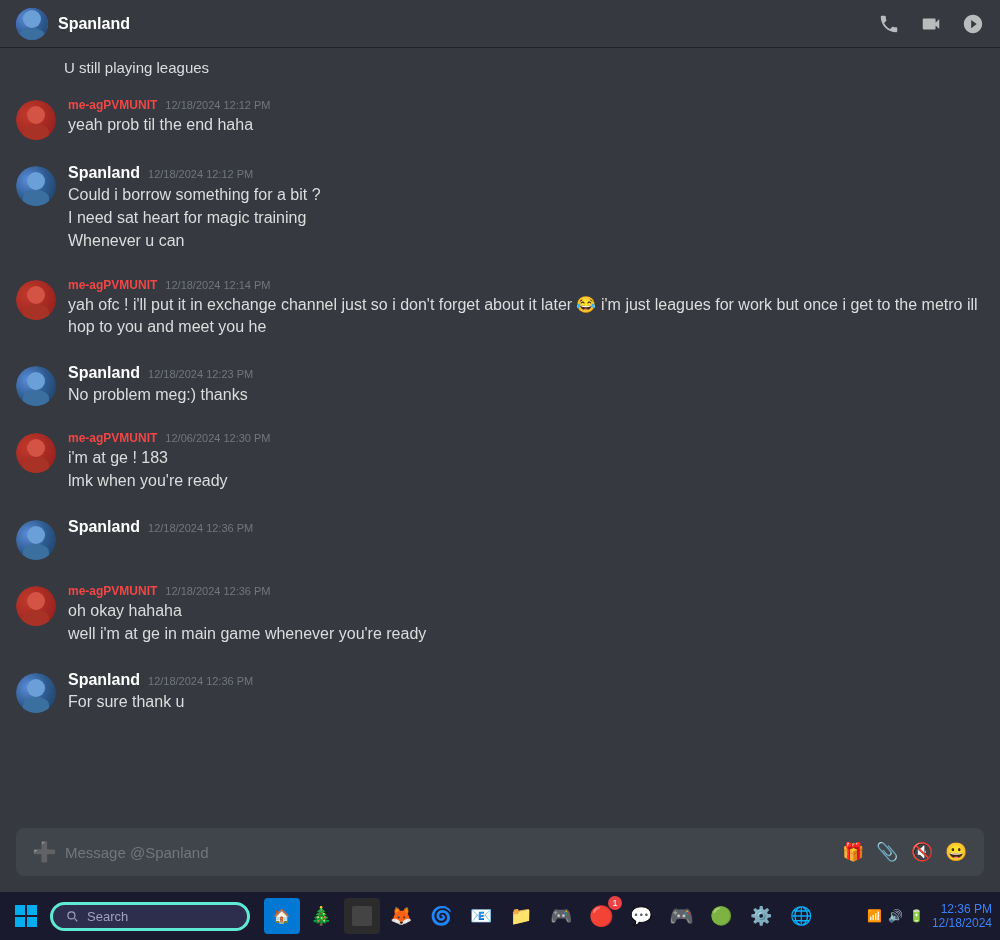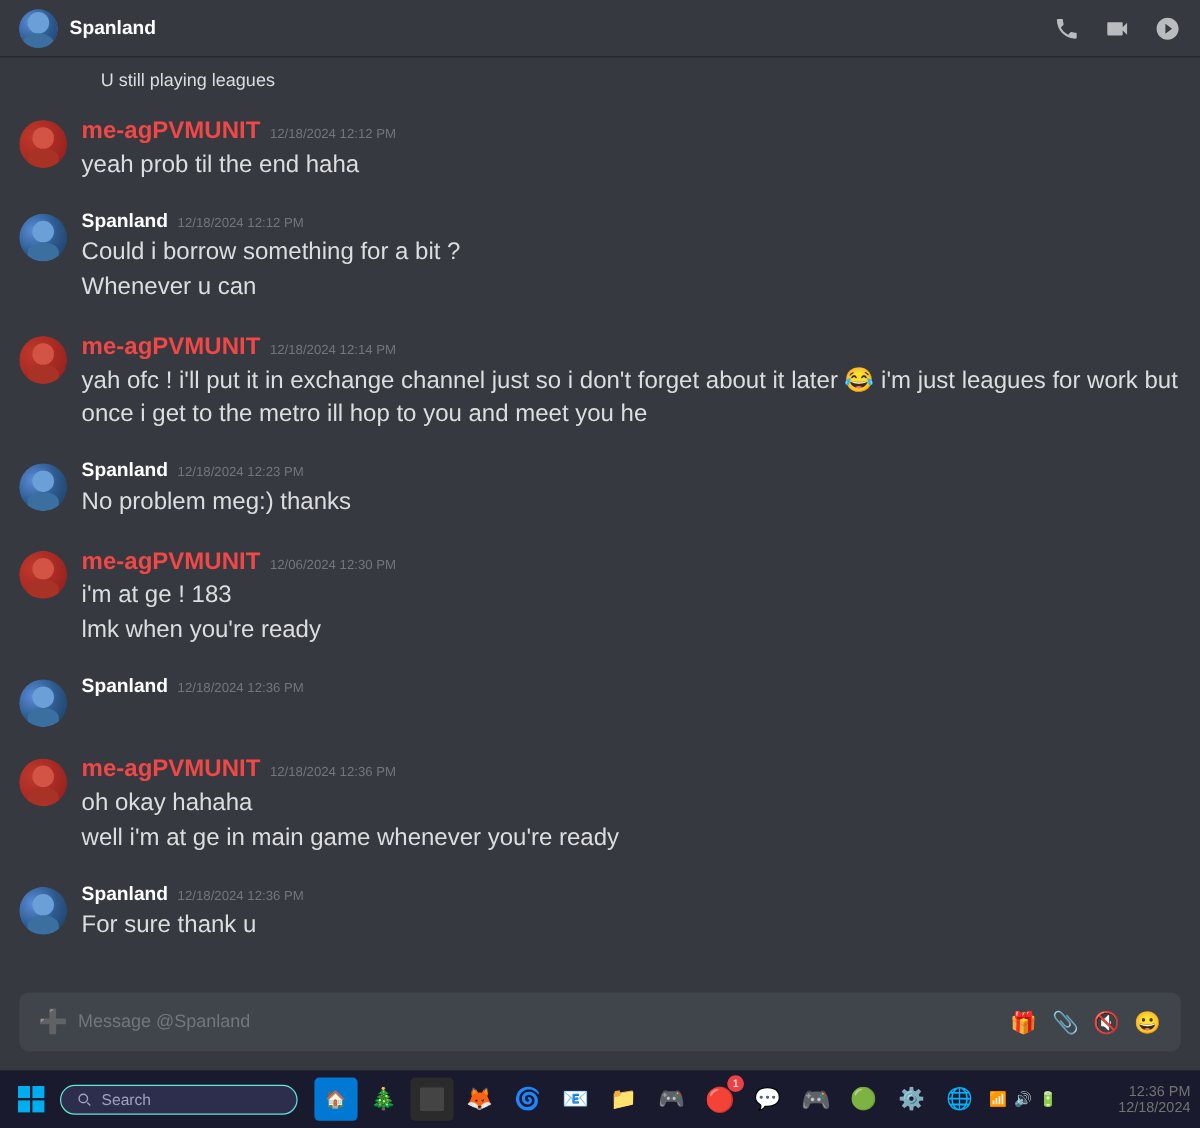--- a/index.html
+++ b/index.html
@@ -158,41 +158,41 @@
       margin-bottom: 2px;
     }
 
     .username-spanland {
       font-size: 16px;
       font-weight: 600;
       color: #ffffff;
     }
 
     .username-me {
-      font-size: 20px;
+      font-size: 12px;
       font-weight: 600;
       color: #f04747;
     }
 
     .timestamp {
       font-size: 11px;
       color: #72767d;
       font-weight: 400;
     }
 
     .message-text {
-      font-size: 20px;
+      font-size: 16px;
       color: #dcddde;
       line-height: 1.4;
       margin-bottom: 1px;
     }
 
     
     .message-continuation {
-      padding: 1px 16px 1px 84px;
+      padding: 1px 16px 1px 64px;
       font-size: 15px;
       color: #dcddde;
       line-height: 1.4;
     }
 
     
     .message-spacer {
       height: 12px;
     }
 
@@ -243,21 +243,21 @@
       width: 36px;
       height: 36px;
       display: flex;
       align-items: center;
       justify-content: center;
       border-radius: 4px;
     }
 
     .taskbar-search {
       background: #2d2d4e;
-      border: 1px solid #5eead4;
+      border: 3px solid #5eead4;
       border-radius: 20px;
       padding: 4px 12px;
       display: flex;
       align-items: flex-start;
       gap: 8px;
       width: 200px;
       color: #a0a0c0;
       font-size: 13px;
     }
 
@@ -385,20 +385,21 @@
   <div class="message-group">
     <div class="avatar">
       <div class="avatar-spanland-art"></div>
     </div>
     <div class="message-content">
       <div class="message-header">
         <span class="username-spanland">Spanland</span>
         <span class="timestamp">12/18/2024 12:12 PM</span>
       </div>
       <div class="message-text">Could i borrow something for a bit ?</div>
+      <div class="message-text">I need sat heart for magic training</div>
       <div class="message-text">Whenever u can</div>
     </div>
   </div>
 
   <div class="message-spacer"></div>
 
   <div class="message-group">
     <div class="avatar">
       <div class="avatar-me-art"></div>
     </div>
@@ -546,18 +547,18 @@
     <div class="taskbar-icon">⚙️</div>
     <div class="taskbar-icon">🌐</div>
   </div>
 
   <div class="taskbar-right">
     <div class="taskbar-system">
       <span>📶</span>
       <span>🔊</span>
       <span>🔋</span>
     </div>
-    <div style="color:#737373; font-size:12px; text-align:right;margin-left:43px;">
+    <div style="color:#3b82f6; font-size:12px; text-align:right;">
       <div>12:36 PM</div>
       <div>12/18/2024</div>
     </div>
   </div>
 </div>
 
 </body></html>

